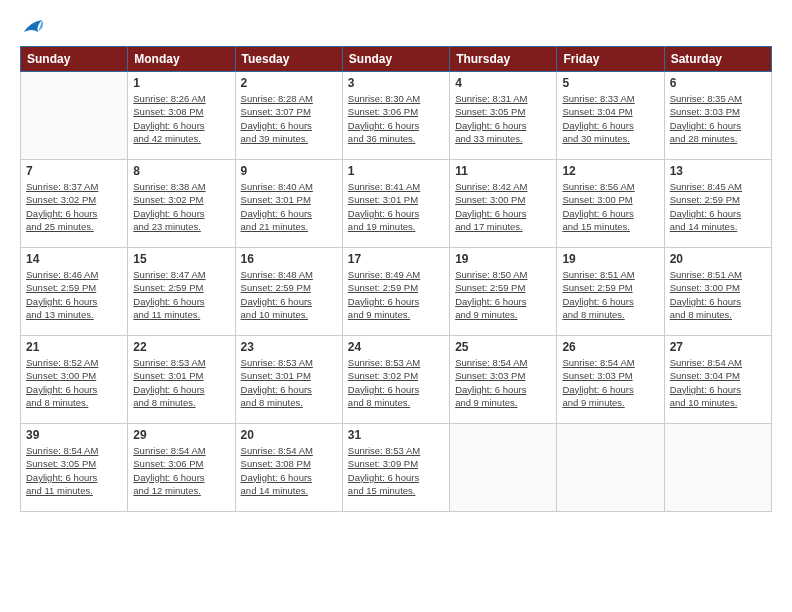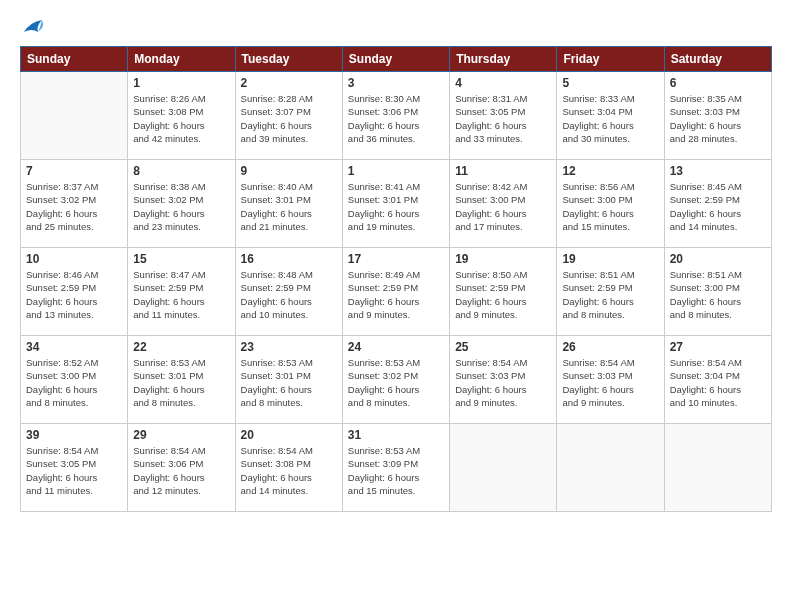--- a/index.html
+++ b/index.html
@@ -82,20 +82,21 @@
       font-size: 12px;
       font-weight: bold;
       color: #333;
       display: block;
       margin-bottom: 2px;
     }
     .day-info {
       color: #444;
       font-size: 9.5px;
       line-height: 1.4;
+      text-decoration: underline;
     }
     .row-alt td {
       background: #f0f4f8;
     }
   </style>
 </head>
 <body>
 
 <div class="page">
   <div class="header">
@@ -245,21 +246,21 @@
             <div class="day-info">
               <div>Sunrise: 8:45 AM</div>
               <div>Sunset: 2:59 PM</div>
               <div>Daylight: 6 hours</div>
               <div> and 14 minutes.</div>
             </div>
           </td>
         </tr>
         <tr>
           <td>
-            <span class="day-number">10</span>
+            <span class="day-number">14</span>
             <div class="day-info">
               <div>Sunrise: 8:46 AM</div>
               <div>Sunset: 2:59 PM</div>
               <div>Daylight: 6 hours</div>
               <div> and 13 minutes.</div>
             </div>
           </td>
           <td>
             <span class="day-number">15</span>
             <div class="day-info">
@@ -310,21 +311,21 @@
             <div class="day-info">
               <div>Sunrise: 8:51 AM</div>
               <div>Sunset: 3:00 PM</div>
               <div>Daylight: 6 hours</div>
               <div> and 8 minutes.</div>
             </div>
           </td>
         </tr>
         <tr class="row-alt">
           <td>
-            <span class="day-number">34</span>
+            <span class="day-number">21</span>
             <div class="day-info">
               <div>Sunrise: 8:52 AM</div>
               <div>Sunset: 3:00 PM</div>
               <div>Daylight: 6 hours</div>
               <div> and 8 minutes.</div>
             </div>
           </td>
           <td>
             <span class="day-number">22</span>
             <div class="day-info">

